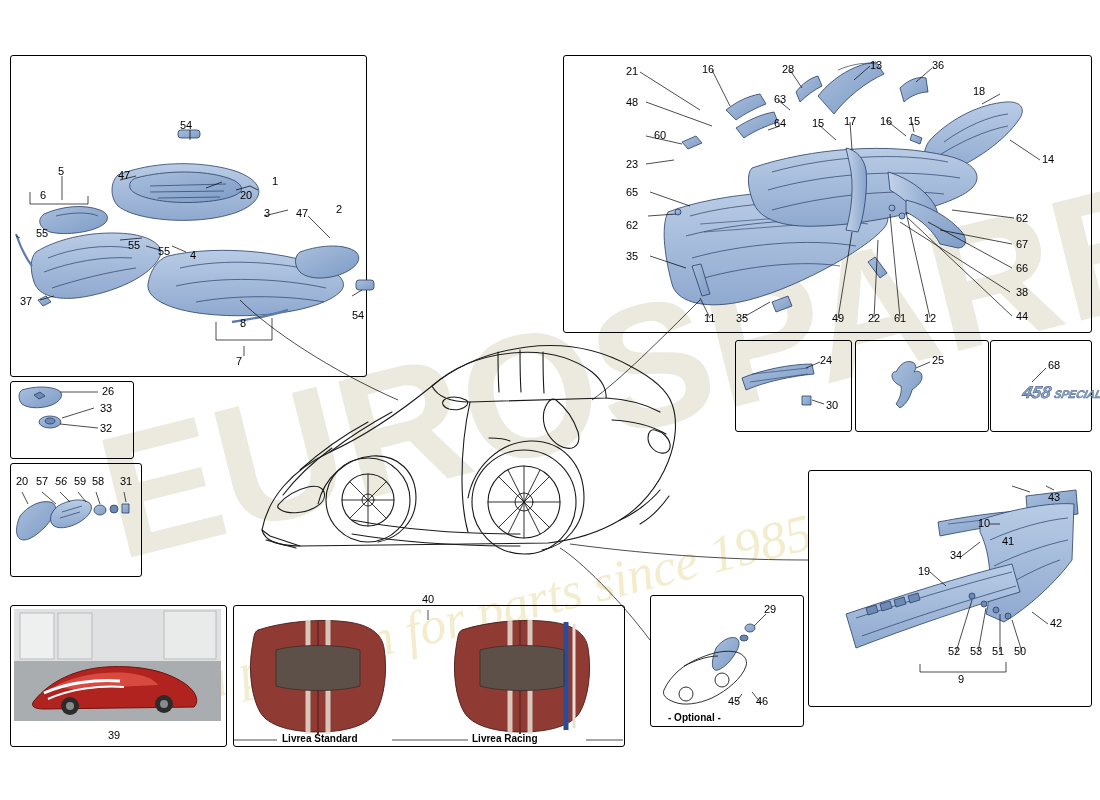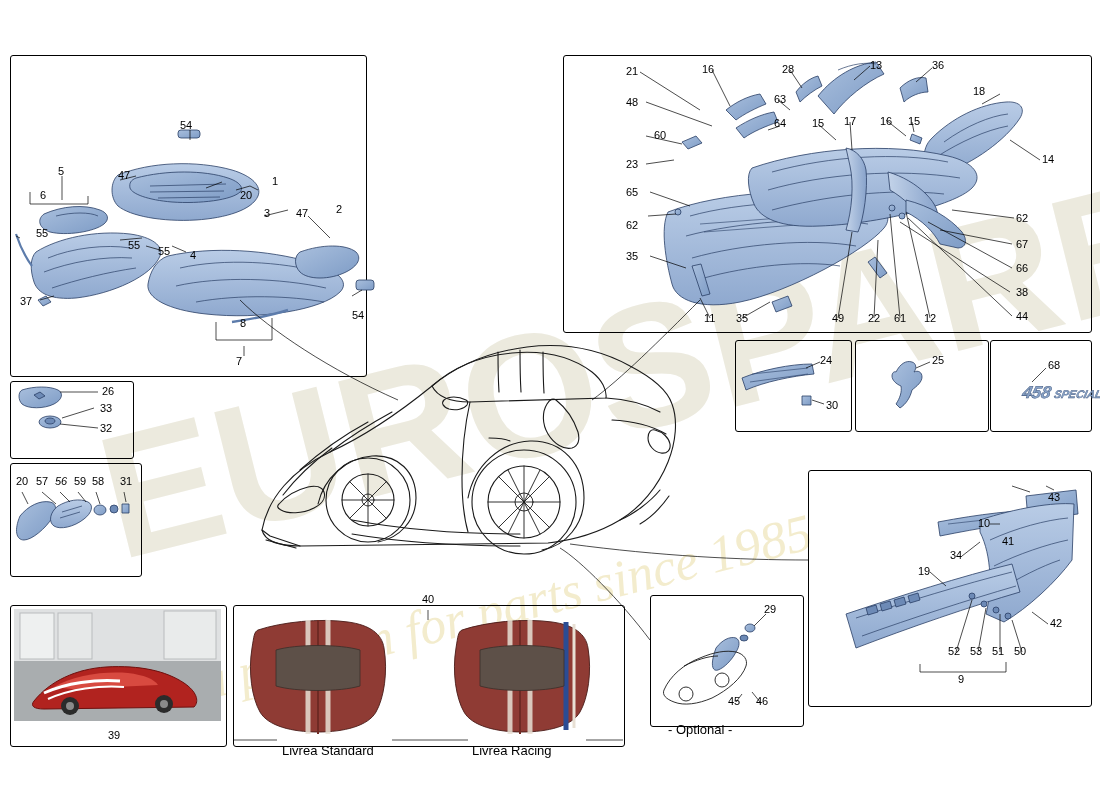--- a/index.html
+++ b/index.html
@@ -8,21 +8,21 @@
     background:#ffffff;
     font-family:"Liberation Sans", sans-serif;
     position:relative;
     overflow:hidden;
     color:#000;
   }
   #stage{position:absolute;left:0;top:0;width:1100px;height:800px;}
 
   .panel{position:absolute;border:1px solid #000;border-radius:3px;background:transparent;}
   .num{position:absolute;font-size:11px;line-height:11px;color:#000;white-space:nowrap;}
-  .cap{position:absolute;font-size:13px;font-weight:normal;line-height:12px;white-space:nowrap;margin-top:12px;}
+  .cap{position:absolute;font-size:10px;font-weight:bold;line-height:12px;white-space:nowrap;}
 
   svg{position:absolute;left:0;top:0;}
   .wm{position:absolute;pointer-events:none;}
   .wmtext{
     font-family:"Liberation Sans", sans-serif;
     font-weight:bold;
     fill:#eceade;
   }
   .wmtext2{
     font-family:"Liberation Serif", serif;

